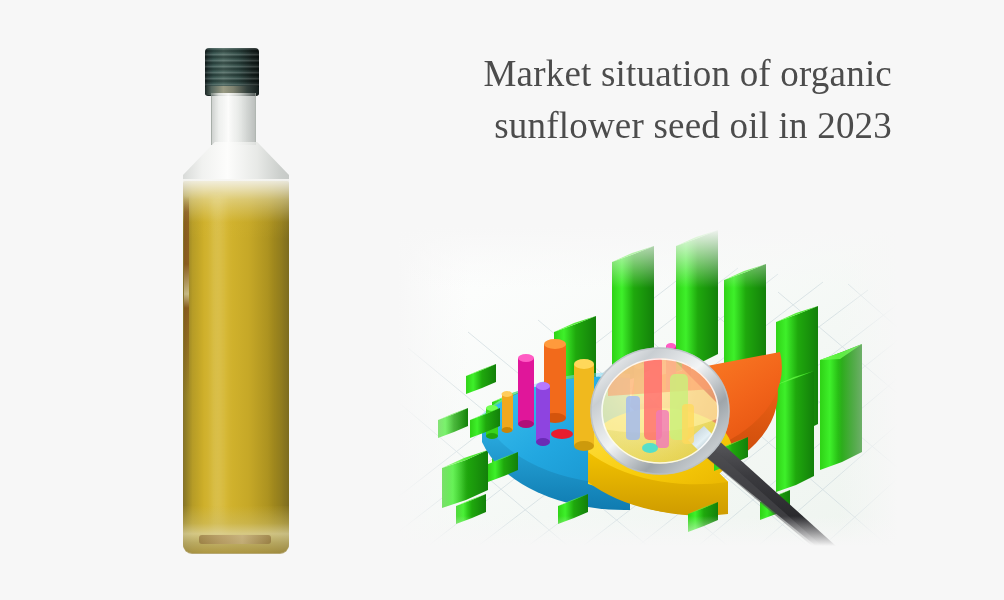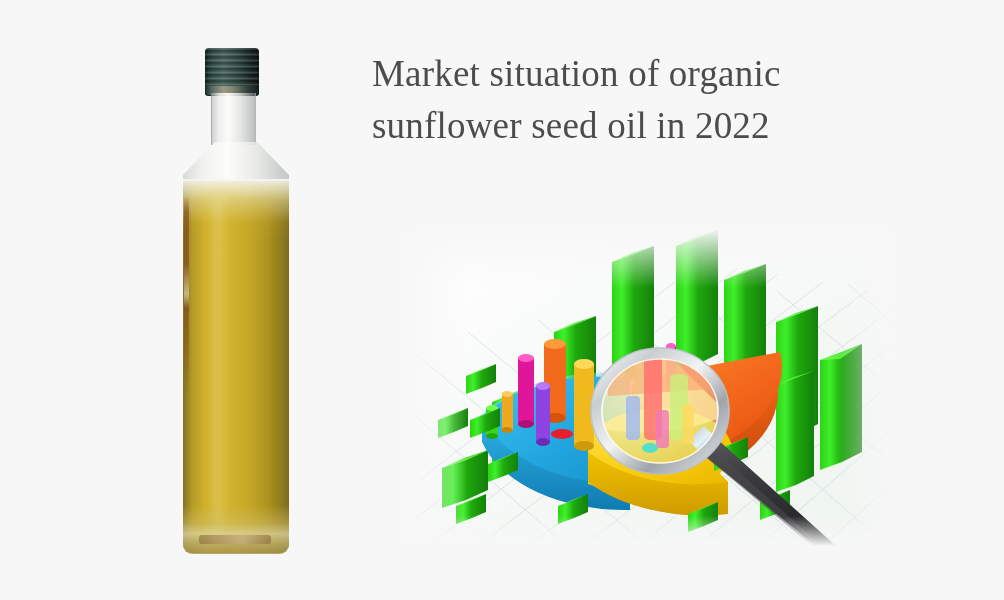--- a/index.html
+++ b/index.html
@@ -11,20 +11,21 @@
     height: 600px;
     background: #f7f7f7;
     font-family: "Liberation Serif", serif;
     overflow: hidden;
   }
   .canvas {
     position: relative;
     width: 1004px;
     height: 600px;
     background: #f7f7f7;
+    text-align: right;
   }
 
   
   .title {
     position: absolute;
     left: 372px;
     top: 48px;
     width: 520px;
     font-family: "Liberation Serif", serif;
     font-size: 37px;
@@ -170,21 +171,21 @@
   }
   .chart-art svg { display: block; width: 500px; height: 318px; }
 </style>
 </head>
 <body>
 
 <div class="canvas">
 
   <div class="title">
     <span class="line">Market situation of organic</span>
-    <span class="line">sunflower seed oil in 2022</span>
+    <span class="line">sunflower seed oil in 2023</span>
   </div>
 
   <div class="bottle">
     <div class="cap"></div>
     <div class="cap-ring"></div>
     <div class="neck"></div>
     <div class="shoulder"></div>
     <div class="body"></div>
     <div class="body-top-fade"></div>
     <div class="body-highlight"></div>

